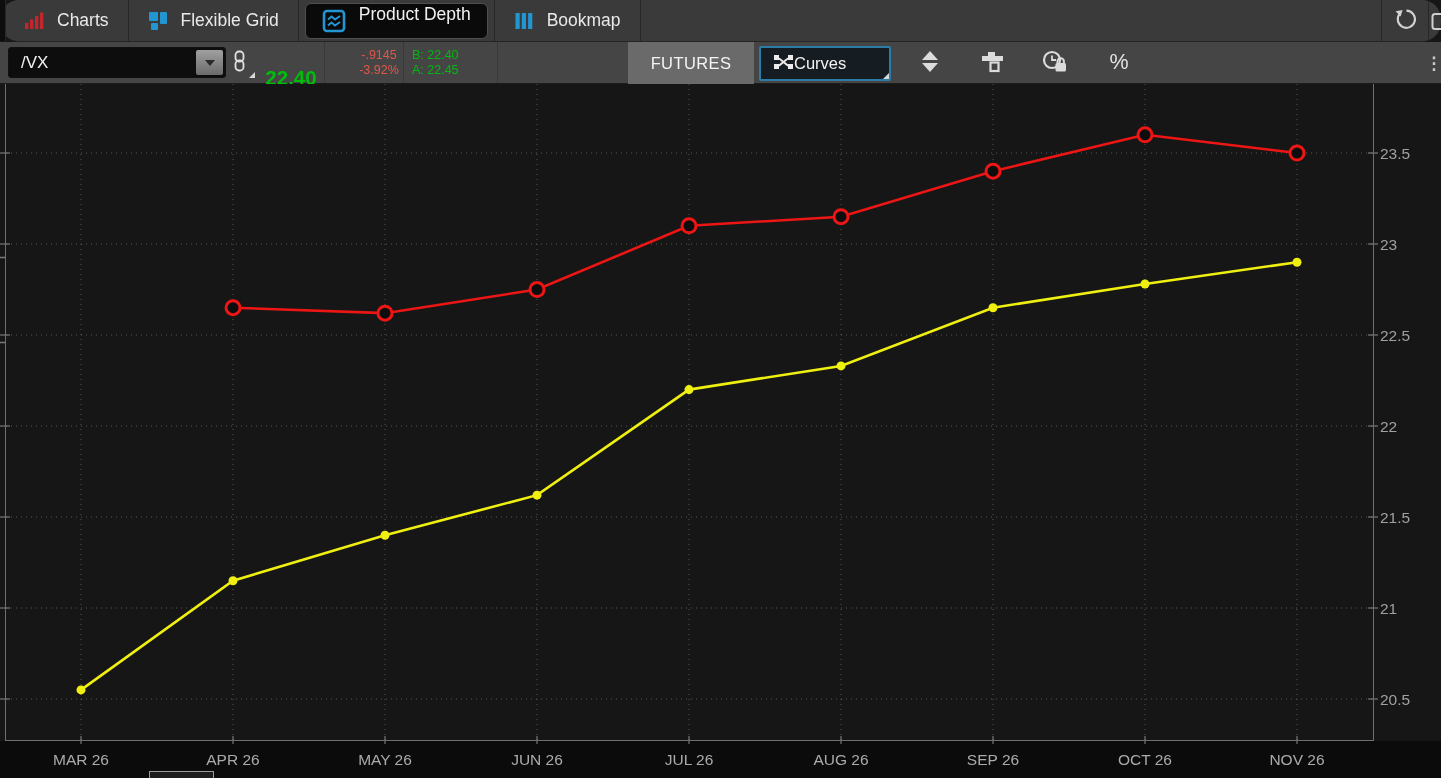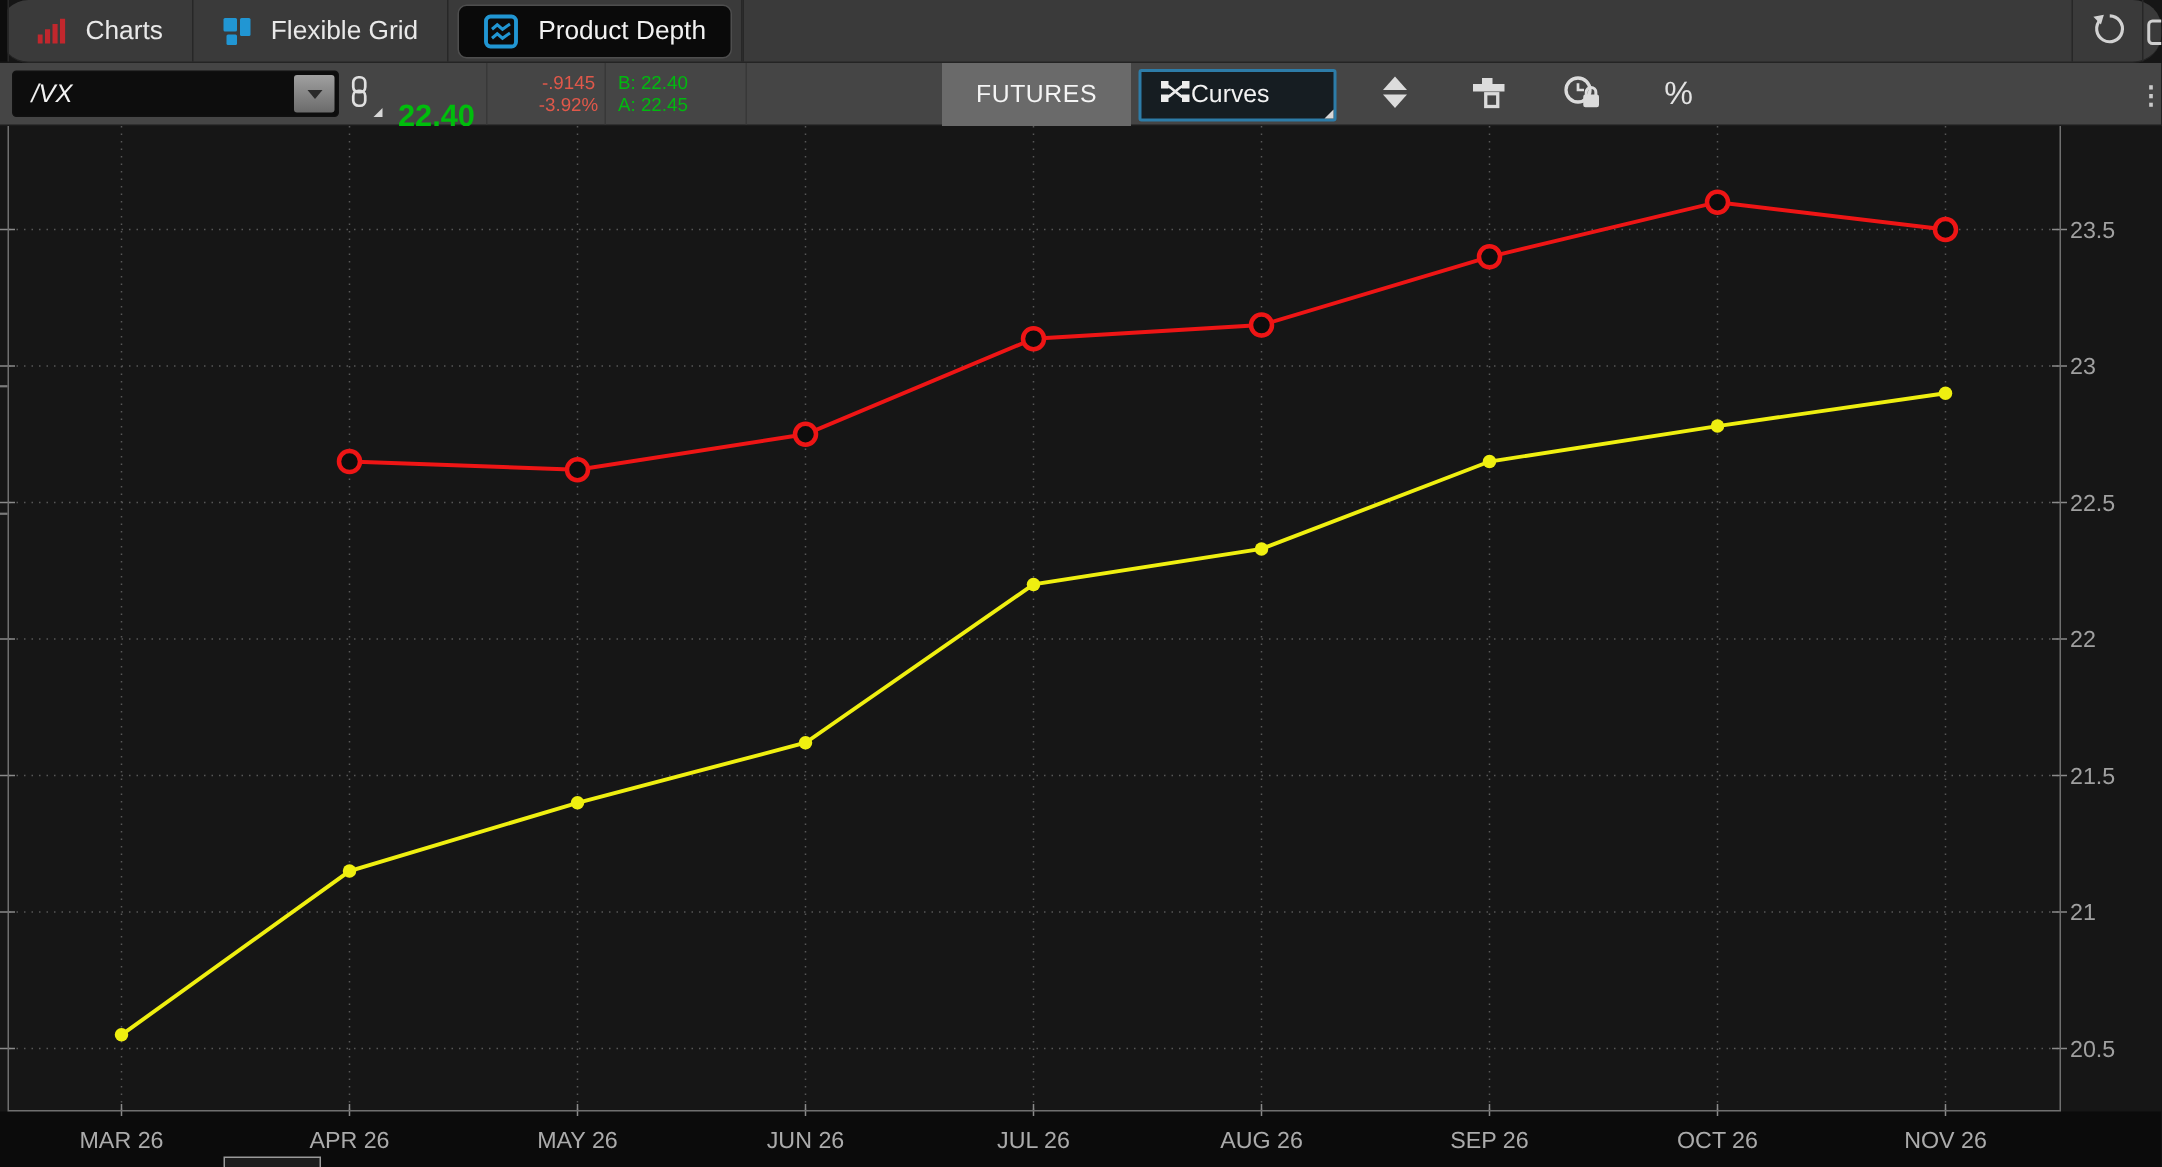--- a/index.html
+++ b/index.html
@@ -17,38 +17,38 @@
   }
   .gutter { width:5px; background:#0d0d0d; flex:0 0 auto; }
   .vdiv { width:1px; background:#272727; flex:0 0 auto; }
   .tab {
     display:flex; align-items:center; gap:13px; padding:0 19px;
     color:#e9e9e9; font-size:17.5px; cursor:default; white-space:nowrap;
   }
   .tab .ticon { display:flex; align-items:center; }
   .tab.active-wrap { padding:0 6px; align-items:center; }
   .tab-pill {
-    display:flex; align-items:center; gap:13px; padding:0 16px;
+    display:flex; gap:13px; padding:0 16px;
     height:36px; background:#0a0a0a; border:1px solid #4e4e4e; border-radius:6px;
     color:#f2f2f2;
   }
   .tab-spacer { flex:1 1 auto; }
   .iconbtn {
     width:46px; display:flex; align-items:center; justify-content:center;
     background:transparent; border:none; padding:0;
   }
   .win-clip { width:12px; overflow:hidden; display:flex; align-items:center; position:relative; }
 
   
   .toolbar { height:42px; background:#454545; position:relative; border-bottom:1px solid #1c1c1c; }
   .toolbar .sep { position:absolute; top:0; bottom:0; width:1px; background:#383838; }
   .symbol-field {
     position:absolute; left:8px; top:5px; width:218px; height:31px;
     background:#0d0d0d; border:1px solid #101010; border-radius:3px;
-    color:#f2f2f2; font-size:17px; line-height:29px; padding-left:12px;font-style:italic;
+    color:#f2f2f2; font-size:17px; line-height:29px; padding-left:12px;
   }
   .symbol-drop {
     position:absolute; right:2px; top:2px; width:27px; height:25px;
     background:linear-gradient(#a0a0a0,#6b6b6b); border-radius:2px;
     display:flex; align-items:center; justify-content:center;
   }
   .symbol-drop .arr {
     width:0; height:0; border-left:5px solid transparent; border-right:5px solid transparent;
     border-top:6px solid #2a2a2a;
   }
@@ -135,20 +135,32 @@
           <rect x="2" y="2" width="20" height="20" rx="3" fill="#0a0a0a" stroke="#2196d3" stroke-width="2.6"></rect>
           <path d="M6 10.5 L9.5 7.5 L13 10.5 L18 7" fill="none" stroke="#2196d3" stroke-width="2"></path>
           <path d="M6 16.5 L9.5 13.5 L13 16.5 L18 13" fill="none" stroke="#2196d3" stroke-width="2"></path>
         </svg>
       </span>
       <span>Product Depth</span>
     </span>
   </div>
   <div class="vdiv"></div>
 
+  <div class="tab">
+    <span class="ticon">
+      <svg width="20" height="20" viewBox="0 0 20 20">
+        <g fill="#2196d3">
+          <rect x="1.5" y="2" width="4.2" height="16" rx="0.5"></rect>
+          <rect x="7.8" y="2" width="4.2" height="16" rx="0.5"></rect>
+          <rect x="14.1" y="2" width="4.2" height="16" rx="0.5"></rect>
+        </g>
+      </svg>
+    </span>
+    <span>Bookmap</span>
+  </div>
   <div class="vdiv"></div>
 
   <div class="tab-spacer"></div>
 
   <div class="vdiv"></div>
   <button class="iconbtn">
     <span>
       <svg width="26" height="26" viewBox="0 0 26 26">
         <path d="M8.2 7.2 A 8.6 8.6 0 1 0 14.5 4.6" fill="none" stroke="#d2d2d2" stroke-width="2.1"></path>
         <polygon points="3.6,5.2 10.6,3.9 8.6,10.4" fill="#d2d2d2"></polygon>

